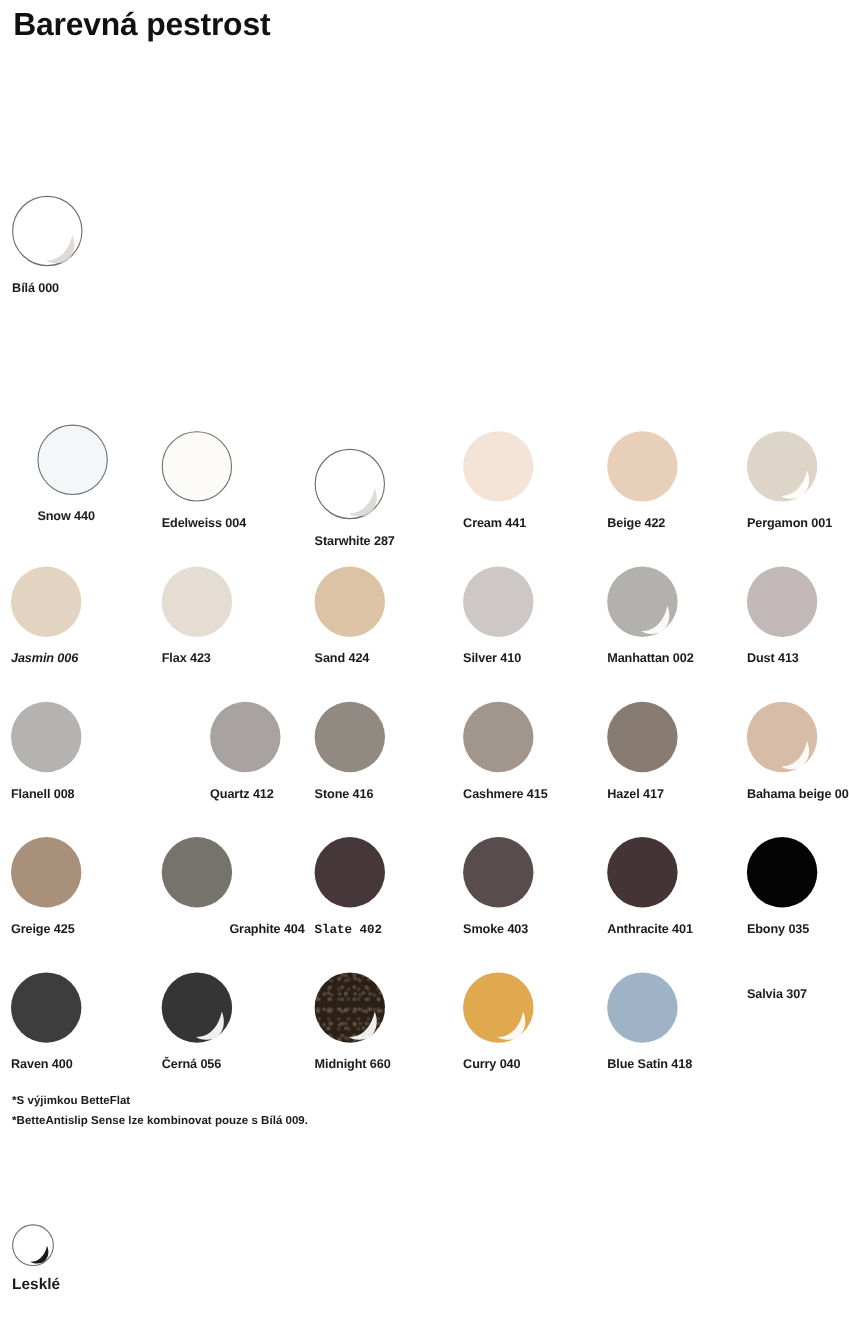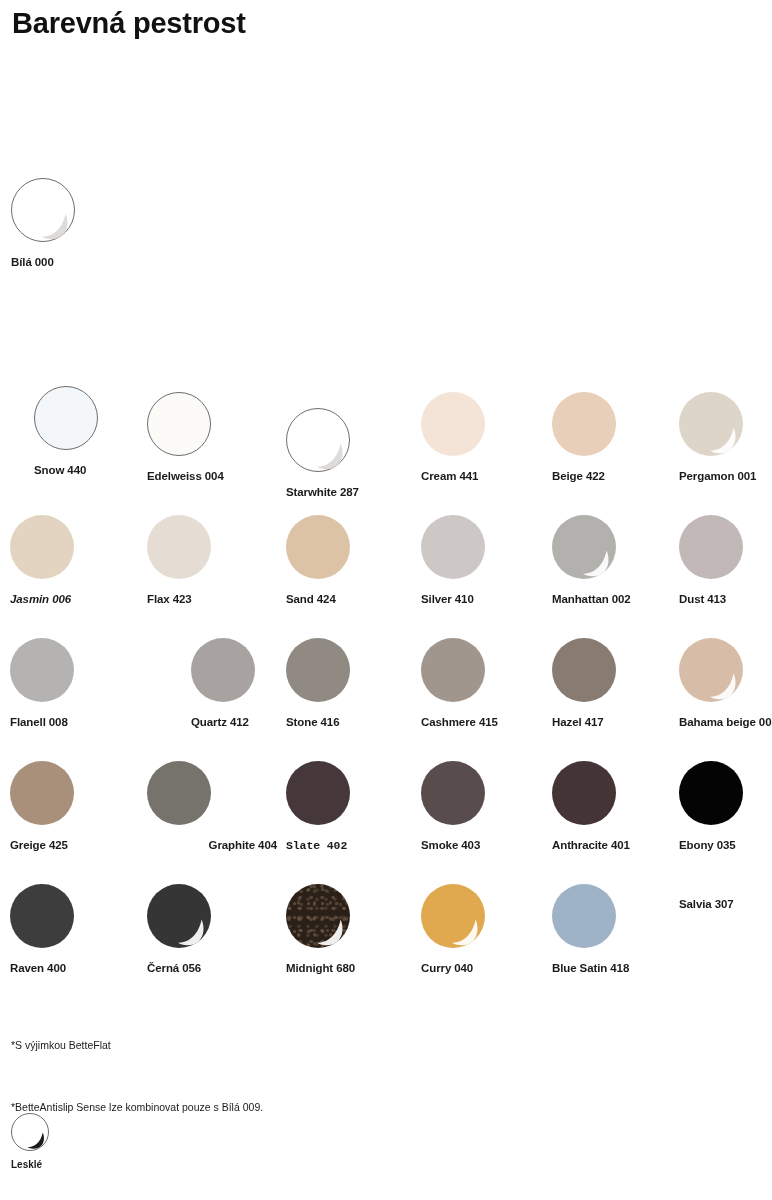--- a/index.html
+++ b/index.html
@@ -110,39 +110,38 @@
 
   
   .footnotes {
     position: absolute;
     left: 11px;
     top: 993px;
     width: 560px;
   }
   .footnote {
     font-size: 10.5px;
-    font-weight: 400;
+    font-weight: 700;
     line-height: 17.5px;
     color: #1b1b1b;
     white-space: nowrap;
-    margin-top: 44px;
   }
 
   
   .legend {
     position: absolute;
     left: 11px;
     top: 1113px;
   }
   .legend .dot-wrap { width: 38px; height: 38px; }
   .legend .dot, .legend .dot.outlined { width: 38px; height: 38px; }
   .legend .gloss { width: 22px; height: 19px; right: 2px; bottom: 2px; }
   .legend-label {
     margin-top: 8px;
-    font-size: 10px;
+    font-size: 14px;
     font-weight: 600;
     color: #1b1b1b;
   }
 </style>
 </head>
 <body>
 
 <div class="page">
 
   <h1 class="h1">Barevná pestrost</h1>
@@ -347,21 +346,21 @@
       </div>
       <div class="swatch-cell" style="left: 286px; top: 884px;">
         <div class="dot-wrap">
           <div class="dot" style="background: radial-gradient(circle at 28% 22%, rgba(120, 100, 80, 0.55) 0px, rgba(120, 100, 80, 0.55) 1.5px, transparent 2px) 0% 0% / 11px 11px, radial-gradient(circle at 62% 40%, rgba(130, 110, 85, 0.45) 0px, rgba(130, 110, 85, 0.45) 1.5px, transparent 2px) 0% 0% / 14px 14px, radial-gradient(circle at 44% 70%, rgba(110, 92, 72, 0.4) 0px, rgba(110, 92, 72, 0.4) 1.5px, transparent 2px) 0% 0% / 9px 9px, radial-gradient(circle at 78% 18%, rgba(140, 118, 92, 0.4) 0px, rgba(140, 118, 92, 0.4) 1.5px, transparent 2px) 0% 0% / 16px 16px, radial-gradient(circle at 18% 58%, rgba(120, 100, 78, 0.4) 0px, rgba(120, 100, 78, 0.4) 1.5px, transparent 2px) 0% 0% / 13px 13px, linear-gradient(rgb(43, 32, 24), rgb(43, 32, 24)) 0% 0% / 100% 100% rgb(43, 32, 24);"></div>
           <div class="gloss">
             <svg viewBox="0 0 34 30" preserveAspectRatio="none">
               <path d="M4 26.6 C13.5 27.2 24.2 20.4 27.6 3.6 C31.2 11.8 30.2 23.8 20.2 28.3 C14 30.3 7 29.2 4 26.6 Z" fill="#ffffff" opacity="0.92"></path>
             </svg>
           </div>
         </div>
-        <div class="swatch-label">Midnight 680</div>
+        <div class="swatch-label">Midnight 660</div>
       </div>
       <div class="swatch-cell" style="left: 421px; top: 884px;">
         <div class="dot-wrap">
           <div class="dot" style="background: rgb(224, 169, 79);"></div>
           <div class="gloss">
             <svg viewBox="0 0 34 30" preserveAspectRatio="none">
               <path d="M4 26.6 C13.5 27.2 24.2 20.4 27.6 3.6 C31.2 11.8 30.2 23.8 20.2 28.3 C14 30.3 7 29.2 4 26.6 Z" fill="#ffffff" opacity="0.92"></path>
             </svg>
           </div>
         </div>

